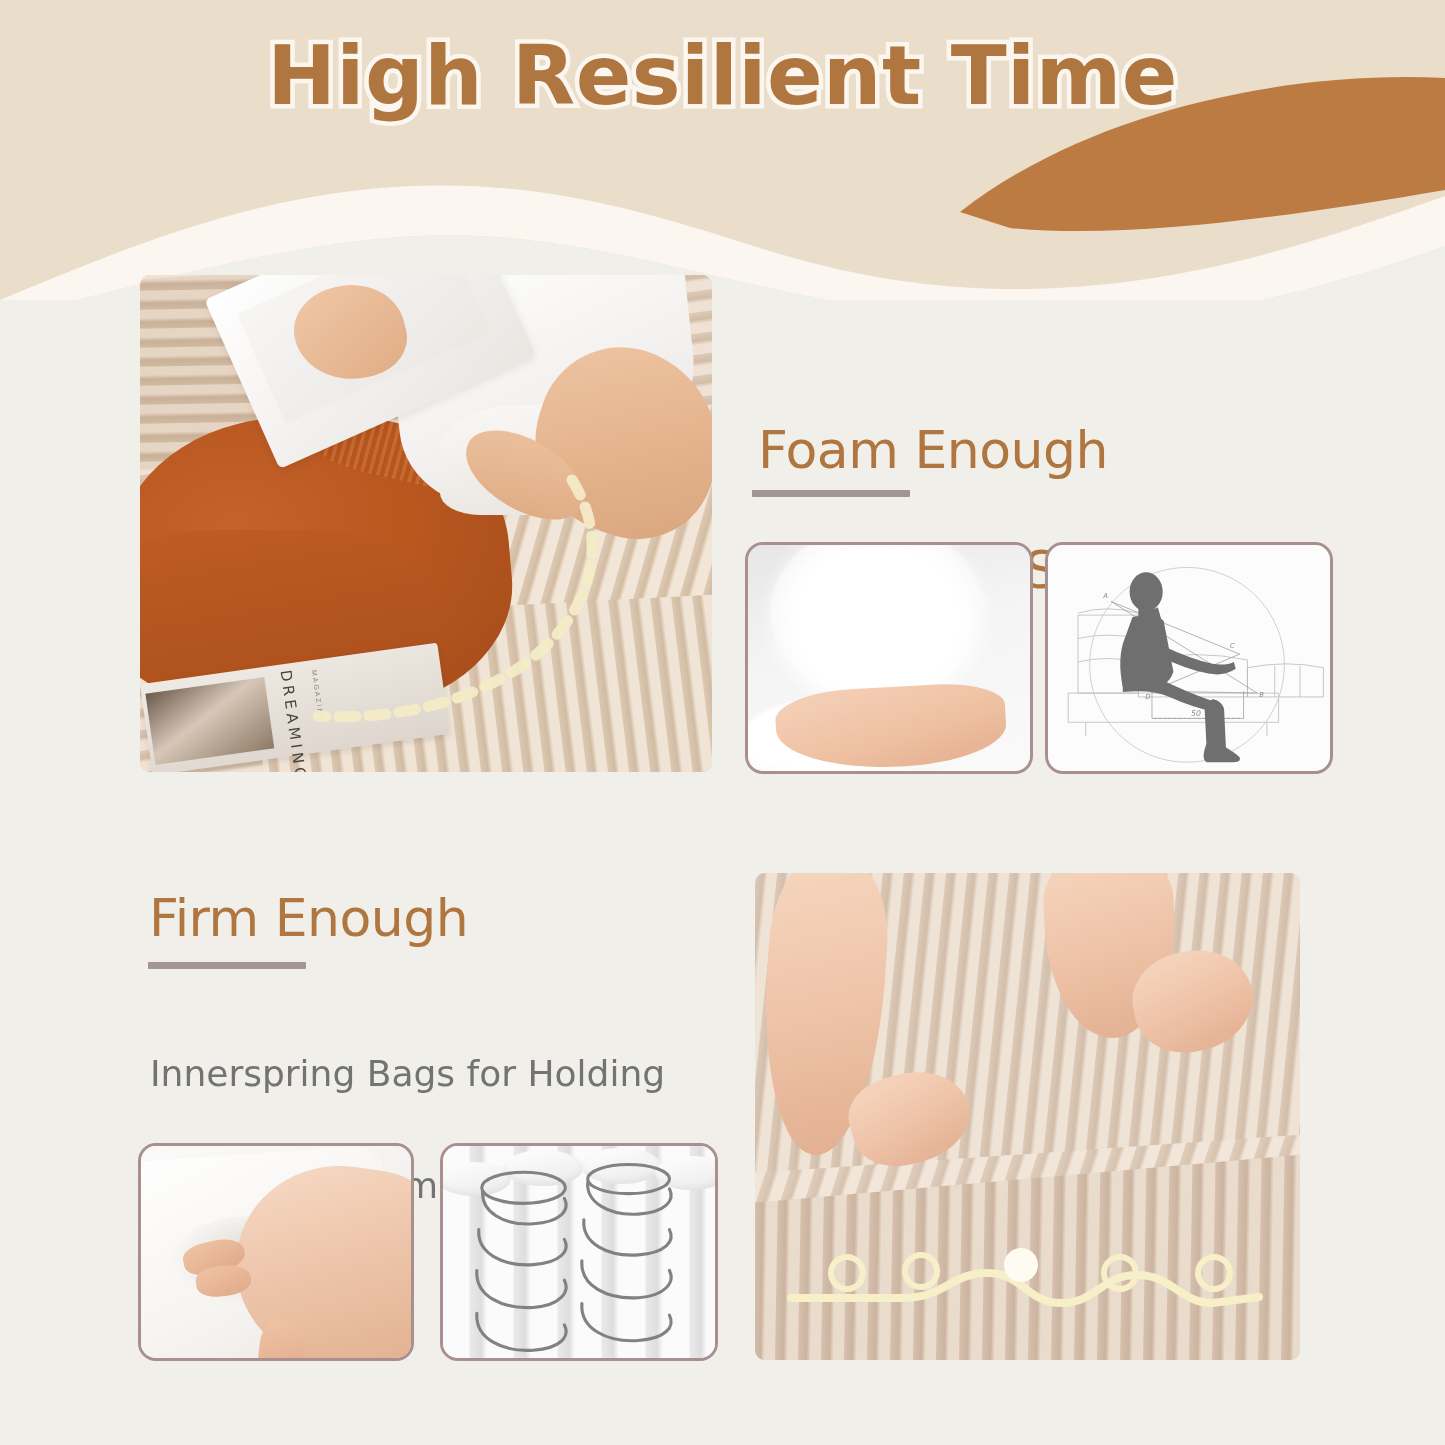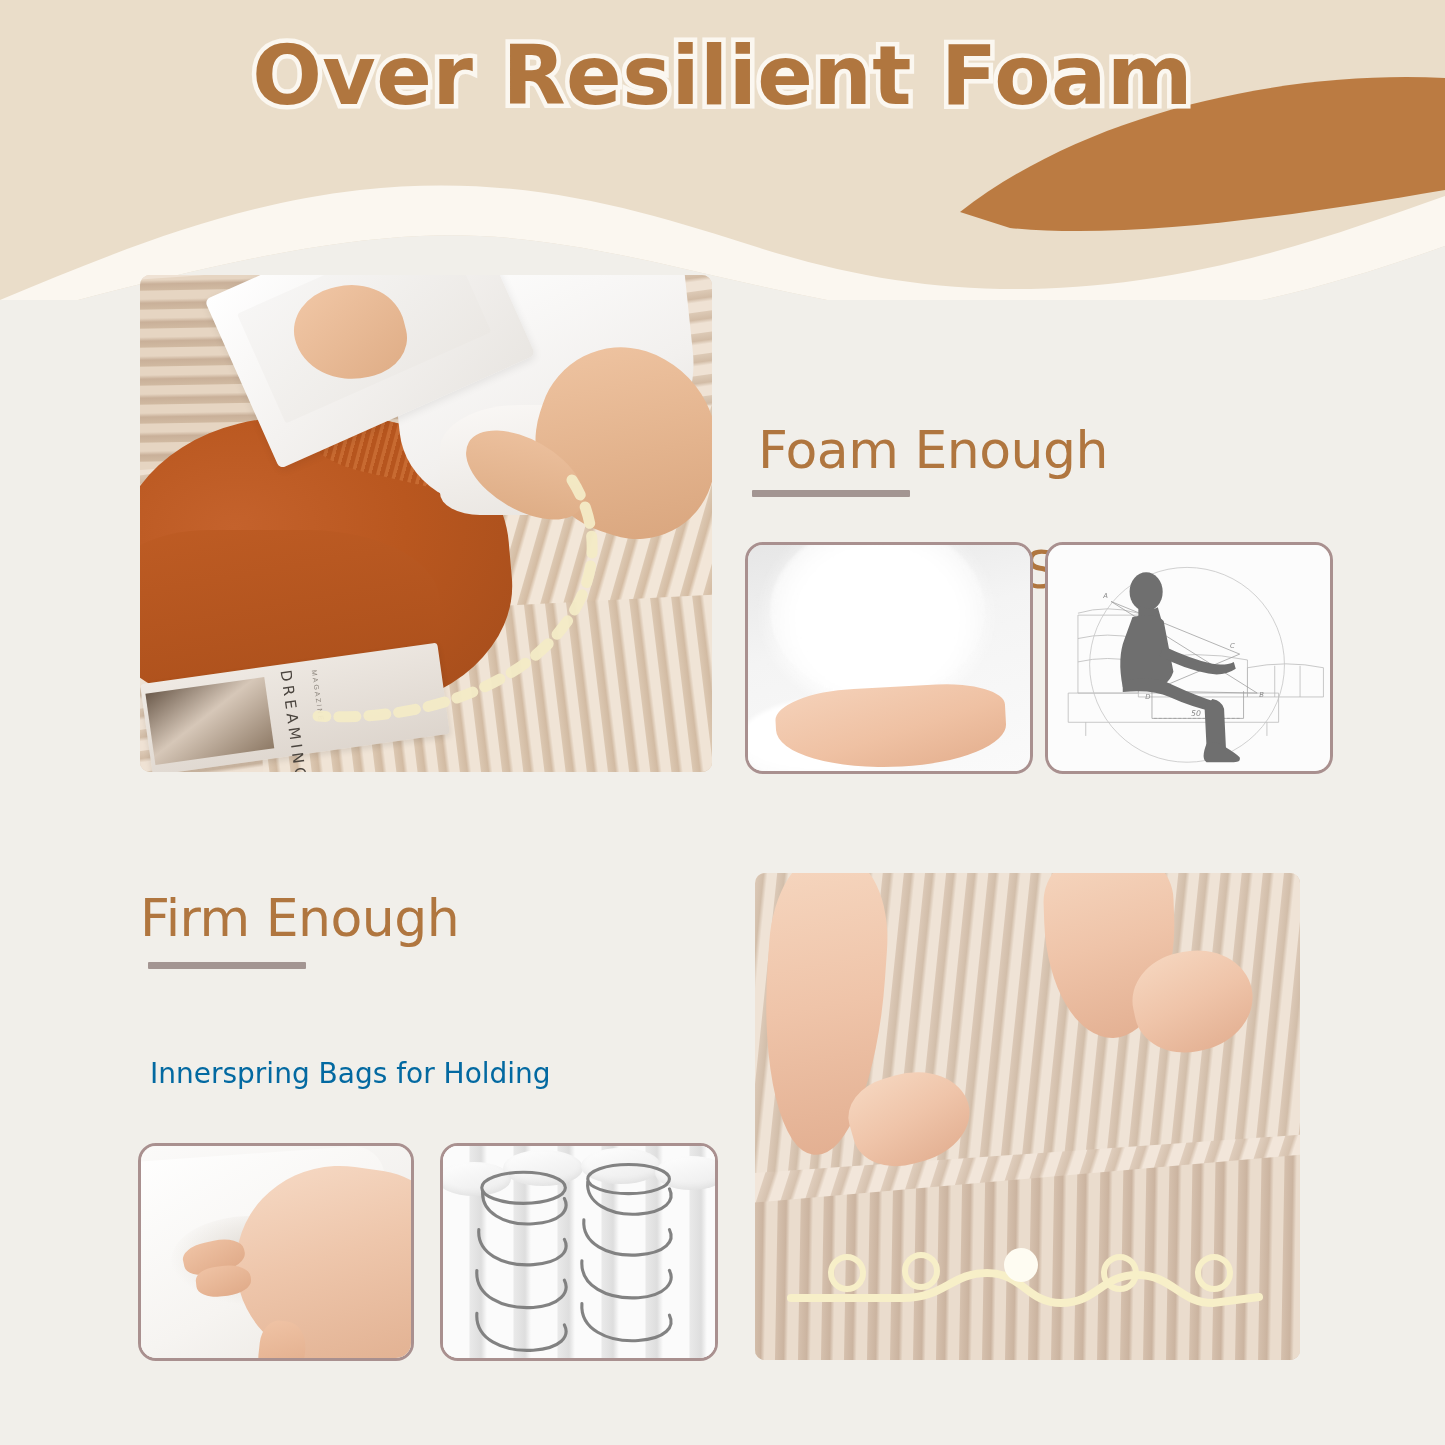--- a/index.html
+++ b/index.html
@@ -45,21 +45,21 @@
     color:#B0763F; font-size:52px; line-height:60px; font-weight:400;
     font-family:"DejaVu Sans", sans-serif;
     letter-spacing:-0.5px;
     white-space:pre-line;
   }
   .rule{
     position:absolute; height:7px; width:158px; background:#A39592; border-radius:1px;
   }
   .feat-body{
     position:absolute;
-    color:#0369a1; font-size:28px; line-height:56px; font-weight:400;
+    color:#737373; font-size:36px; line-height:56px; font-weight:400;
     font-family:"DejaVu Sans", sans-serif;
     white-space:pre-line;
   }
 
   
   #photo-sitting{ left:140px; top:275px; width:572px; height:497px; }
   .sofa-bg{
     position:absolute; inset:0;
     background:
       repeating-linear-gradient(172deg,
@@ -317,21 +317,21 @@
              C880,286 1000,300 1140,280 C1260,263 1360,226 1445,196
              L1445,246 C1350,280 1240,312 1120,322 C990,333 880,312 760,286
              C650,262 540,230 420,236 C290,242 150,282 0,320 Z" fill="#FBF7F0"></path>
 
     <path d="M0,320 C150,282 290,242 420,236 C540,230 650,262 760,286
              C880,312 990,333 1120,322 C1240,312 1350,280 1445,246
              L1445,320 Z" fill="#F1EFEA"></path>
   </svg>
 </div>
 
-<div class="page-title">Over Resilient Foam</div>
+<div class="page-title">High Resilient Time</div>
 
 <div class="photo plain" id="photo-sitting">
   <div class="photo-inner">
     <div class="sofa-bg"></div>
     <div class="sofa-back"></div>
     <div class="sofa-edge"></div>
     <div class="sofa-seat"></div>
 
     <div class="pants"></div>
     <div class="pants2"></div>
@@ -413,21 +413,21 @@
         <text x="56" y="54">A</text>
         <text x="216" y="156">B</text>
         <text x="186" y="106">C</text>
         <text x="99" y="158">D</text>
         <text x="146" y="176" font-size="8">50</text>
       </g>
     </svg>
   </div>
 </div>
 
-<div class="feat-title" style="left:140px; top:828px; width:600px;">
+<div class="feat-title" style="left:149px; top:828px; width:600px;">
   <div>Firm Enough</div>
 </div>
 <div class="rule" style="left:148px; top:962px;"></div>
 <div class="feat-body" style="left:150px; top:990px; width:600px;">
   <div>Innerspring Bags for Holding</div>
   <div>Shape Over Time</div>
 </div>
 
 <div class="photo framed" id="photo-foam">
   <div class="photo-inner">

